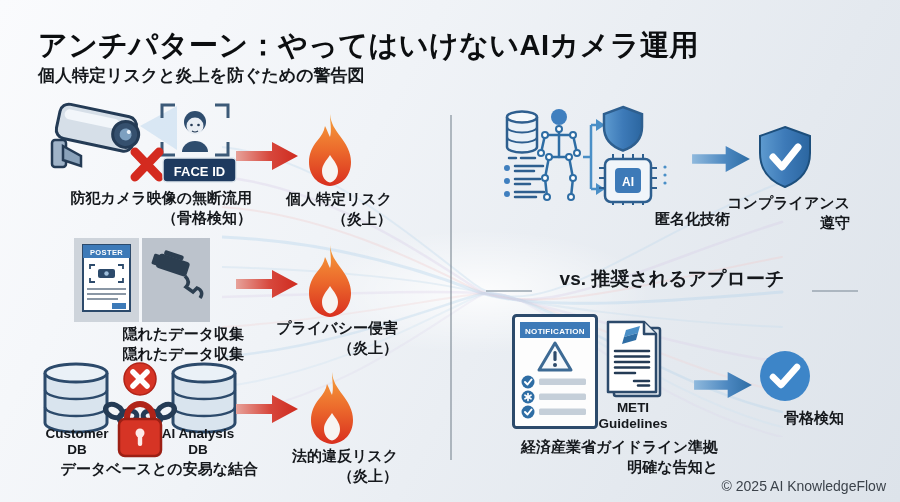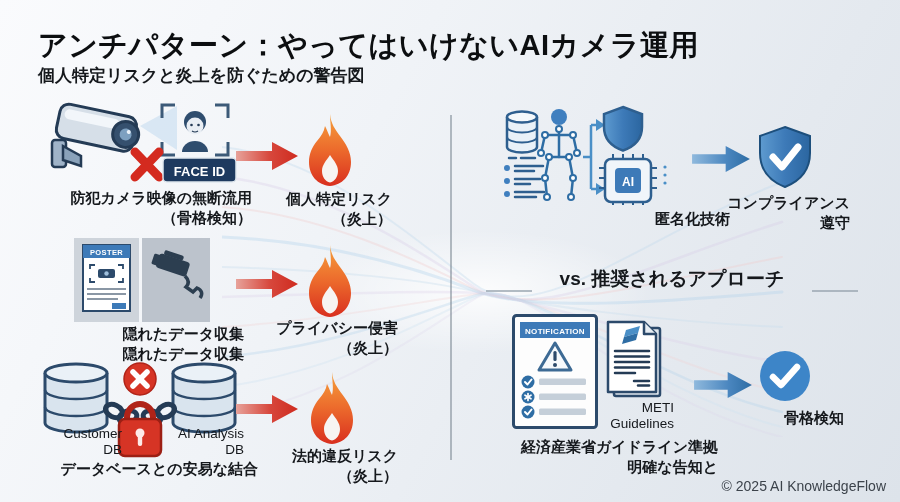--- a/index.html
+++ b/index.html
@@ -5,21 +5,21 @@
   *{margin:0;padding:0;box-sizing:border-box}
   html,body{width:900px;height:502px}
   body{font-family:"Liberation Sans","DejaVu Sans",sans-serif}
   .stage{position:relative;width:900px;height:502px;overflow:hidden;
          background:linear-gradient(118deg,#fafbfd 0%,#f0f3f7 38%,#e4e9ef 75%,#dde3ea 100%);}
   .abs{position:absolute}
   .z1{z-index:2}
   .title{font-size:29px;font-weight:800;color:#0c0e10;letter-spacing:.5px;white-space:nowrap}
   .subtitle{font-size:17px;font-weight:700;color:#15181c;white-space:nowrap}
   .cap{font-size:15px;font-weight:700;color:#15181c;text-align:right;line-height:1.33}
-  .cap-sm{font-size:13.5px;font-weight:400;color:#15181c;text-align:right;line-height:1.2}
+  .cap-sm{font-size:13.5px;font-weight:700;color:#15181c;text-align:center;line-height:1.2}
   .vdiv{width:2px;background:rgba(122,134,146,.55)}
   .vs-row{display:flex;align-items:flex-end;gap:28px}
   .vs-line{flex:1;height:2px;background:#9aa6b0;opacity:.75}
   .vs-text{font-size:19px;font-weight:800;color:#15181c;white-space:nowrap}
   .footer{font-size:14px;color:#3c434b}
   svg{display:block}
 </style>
 </head>
 <body>
 

